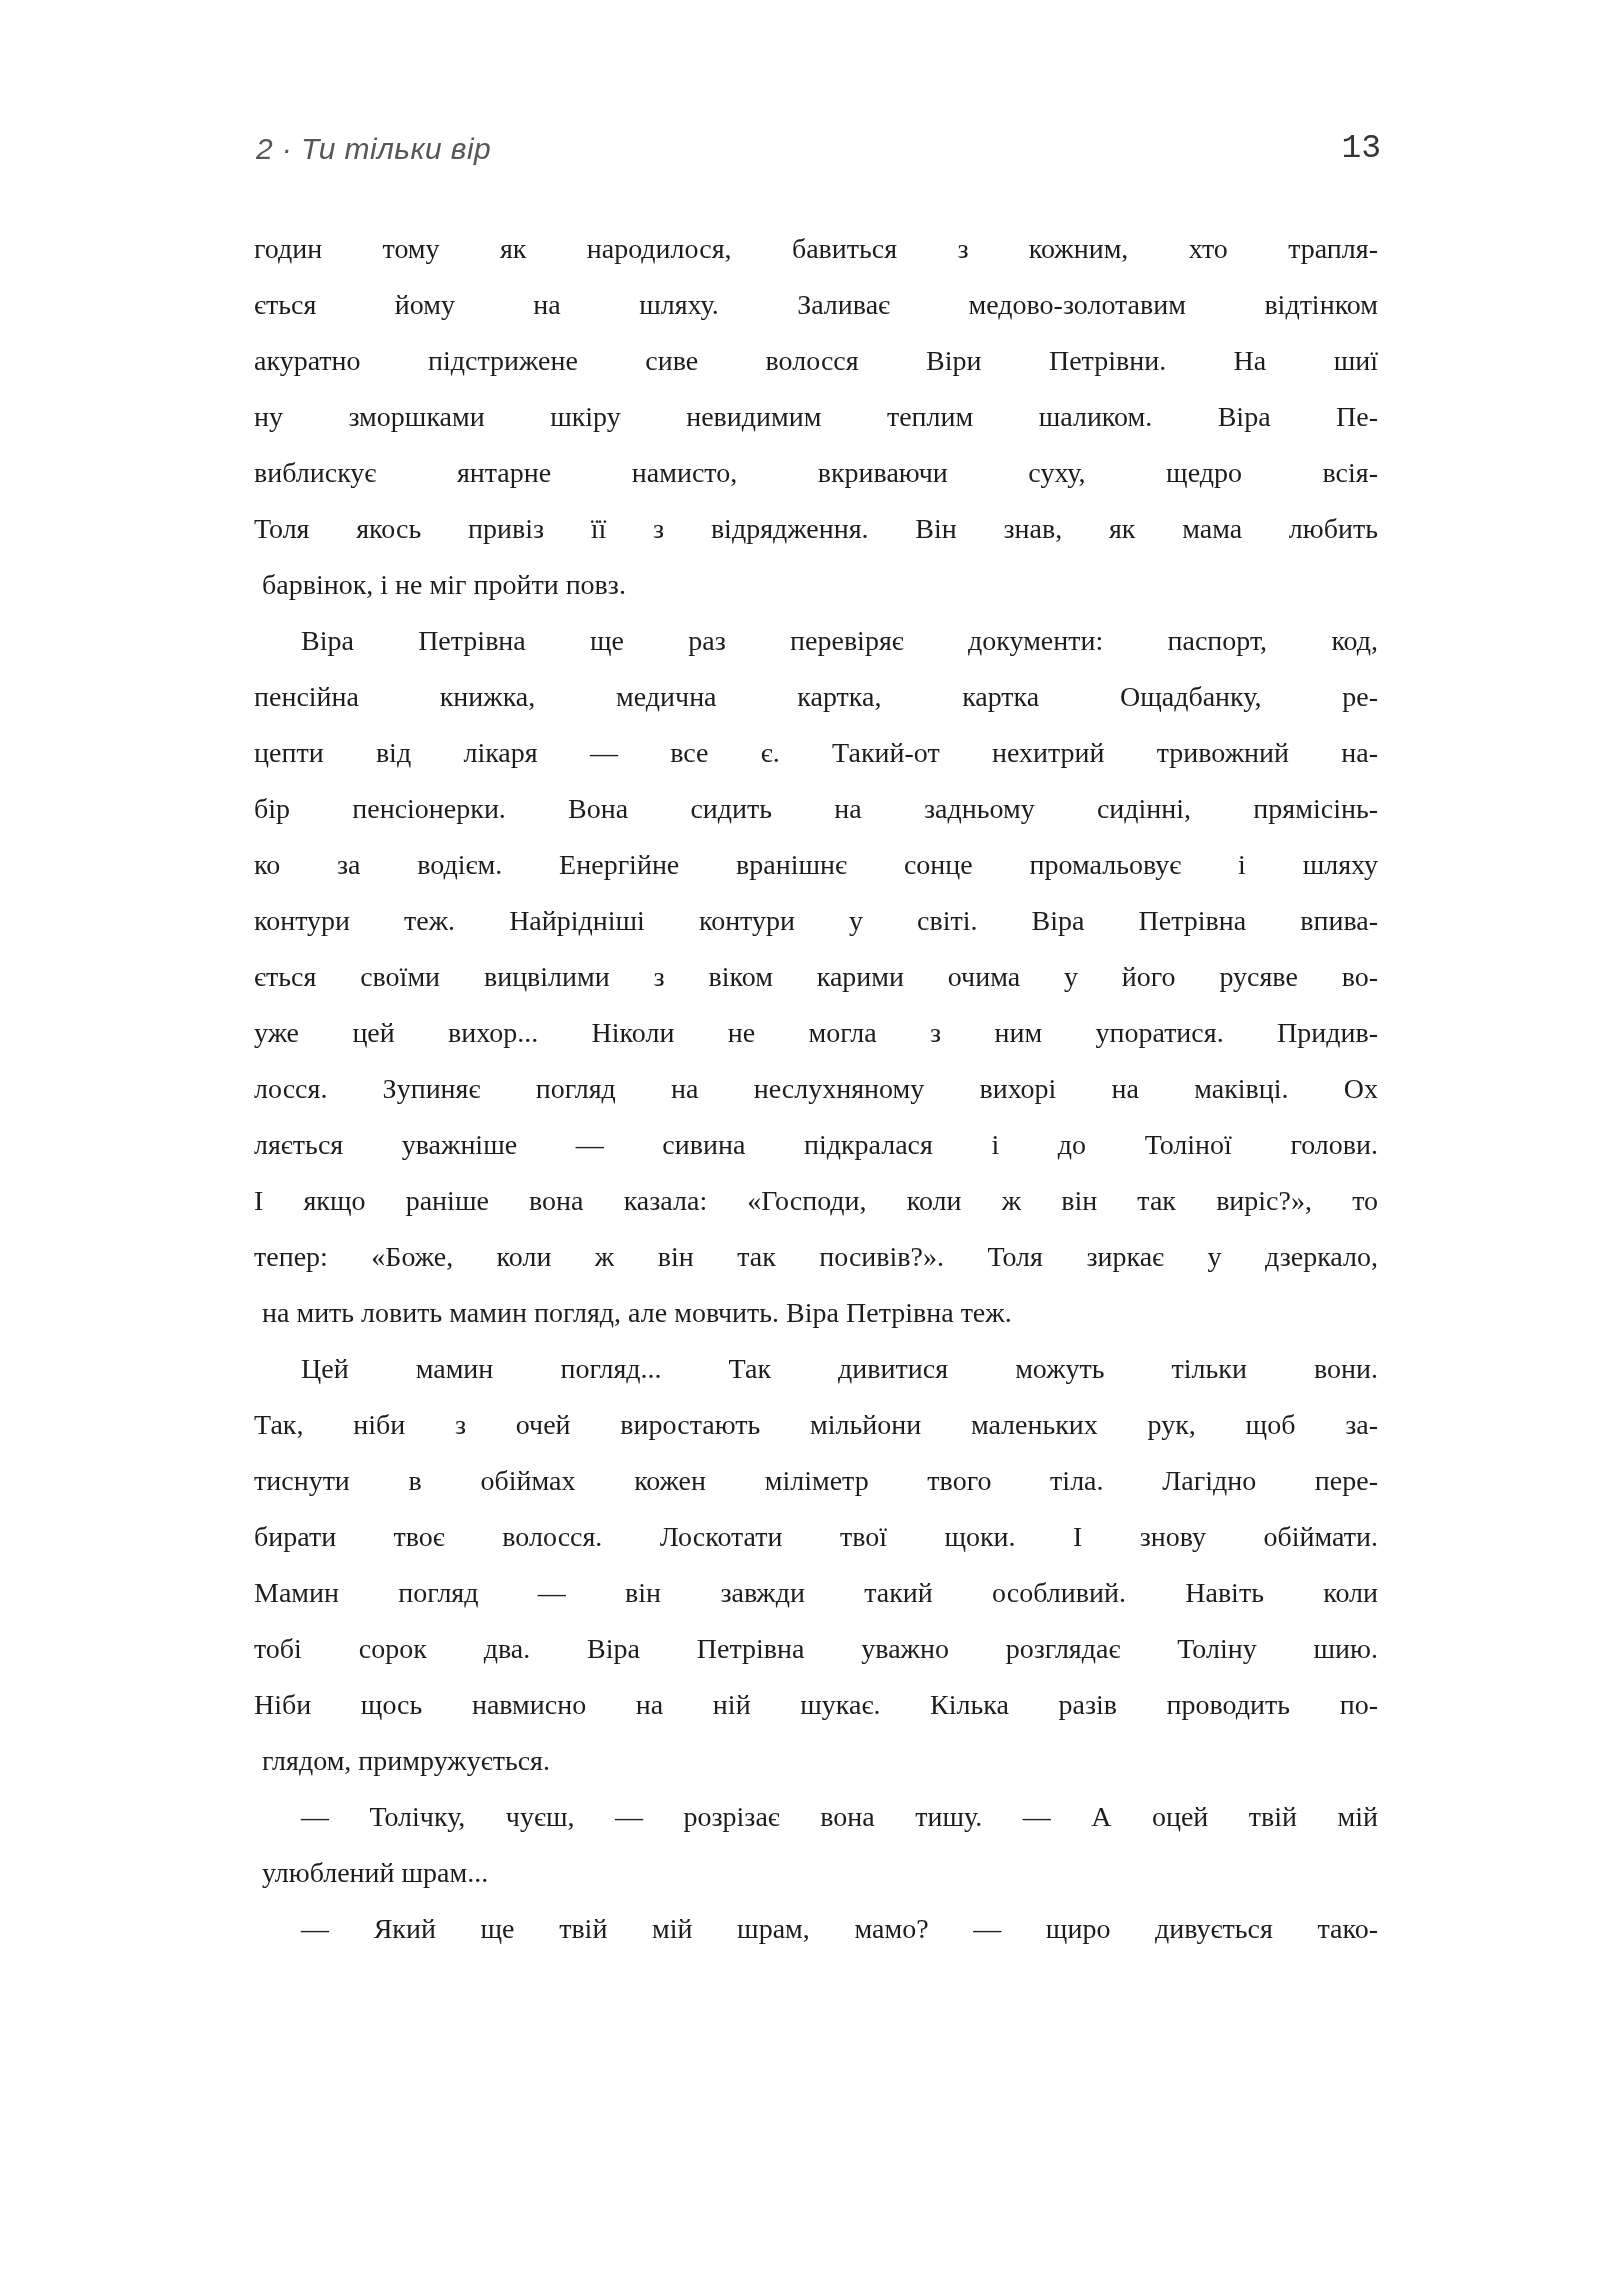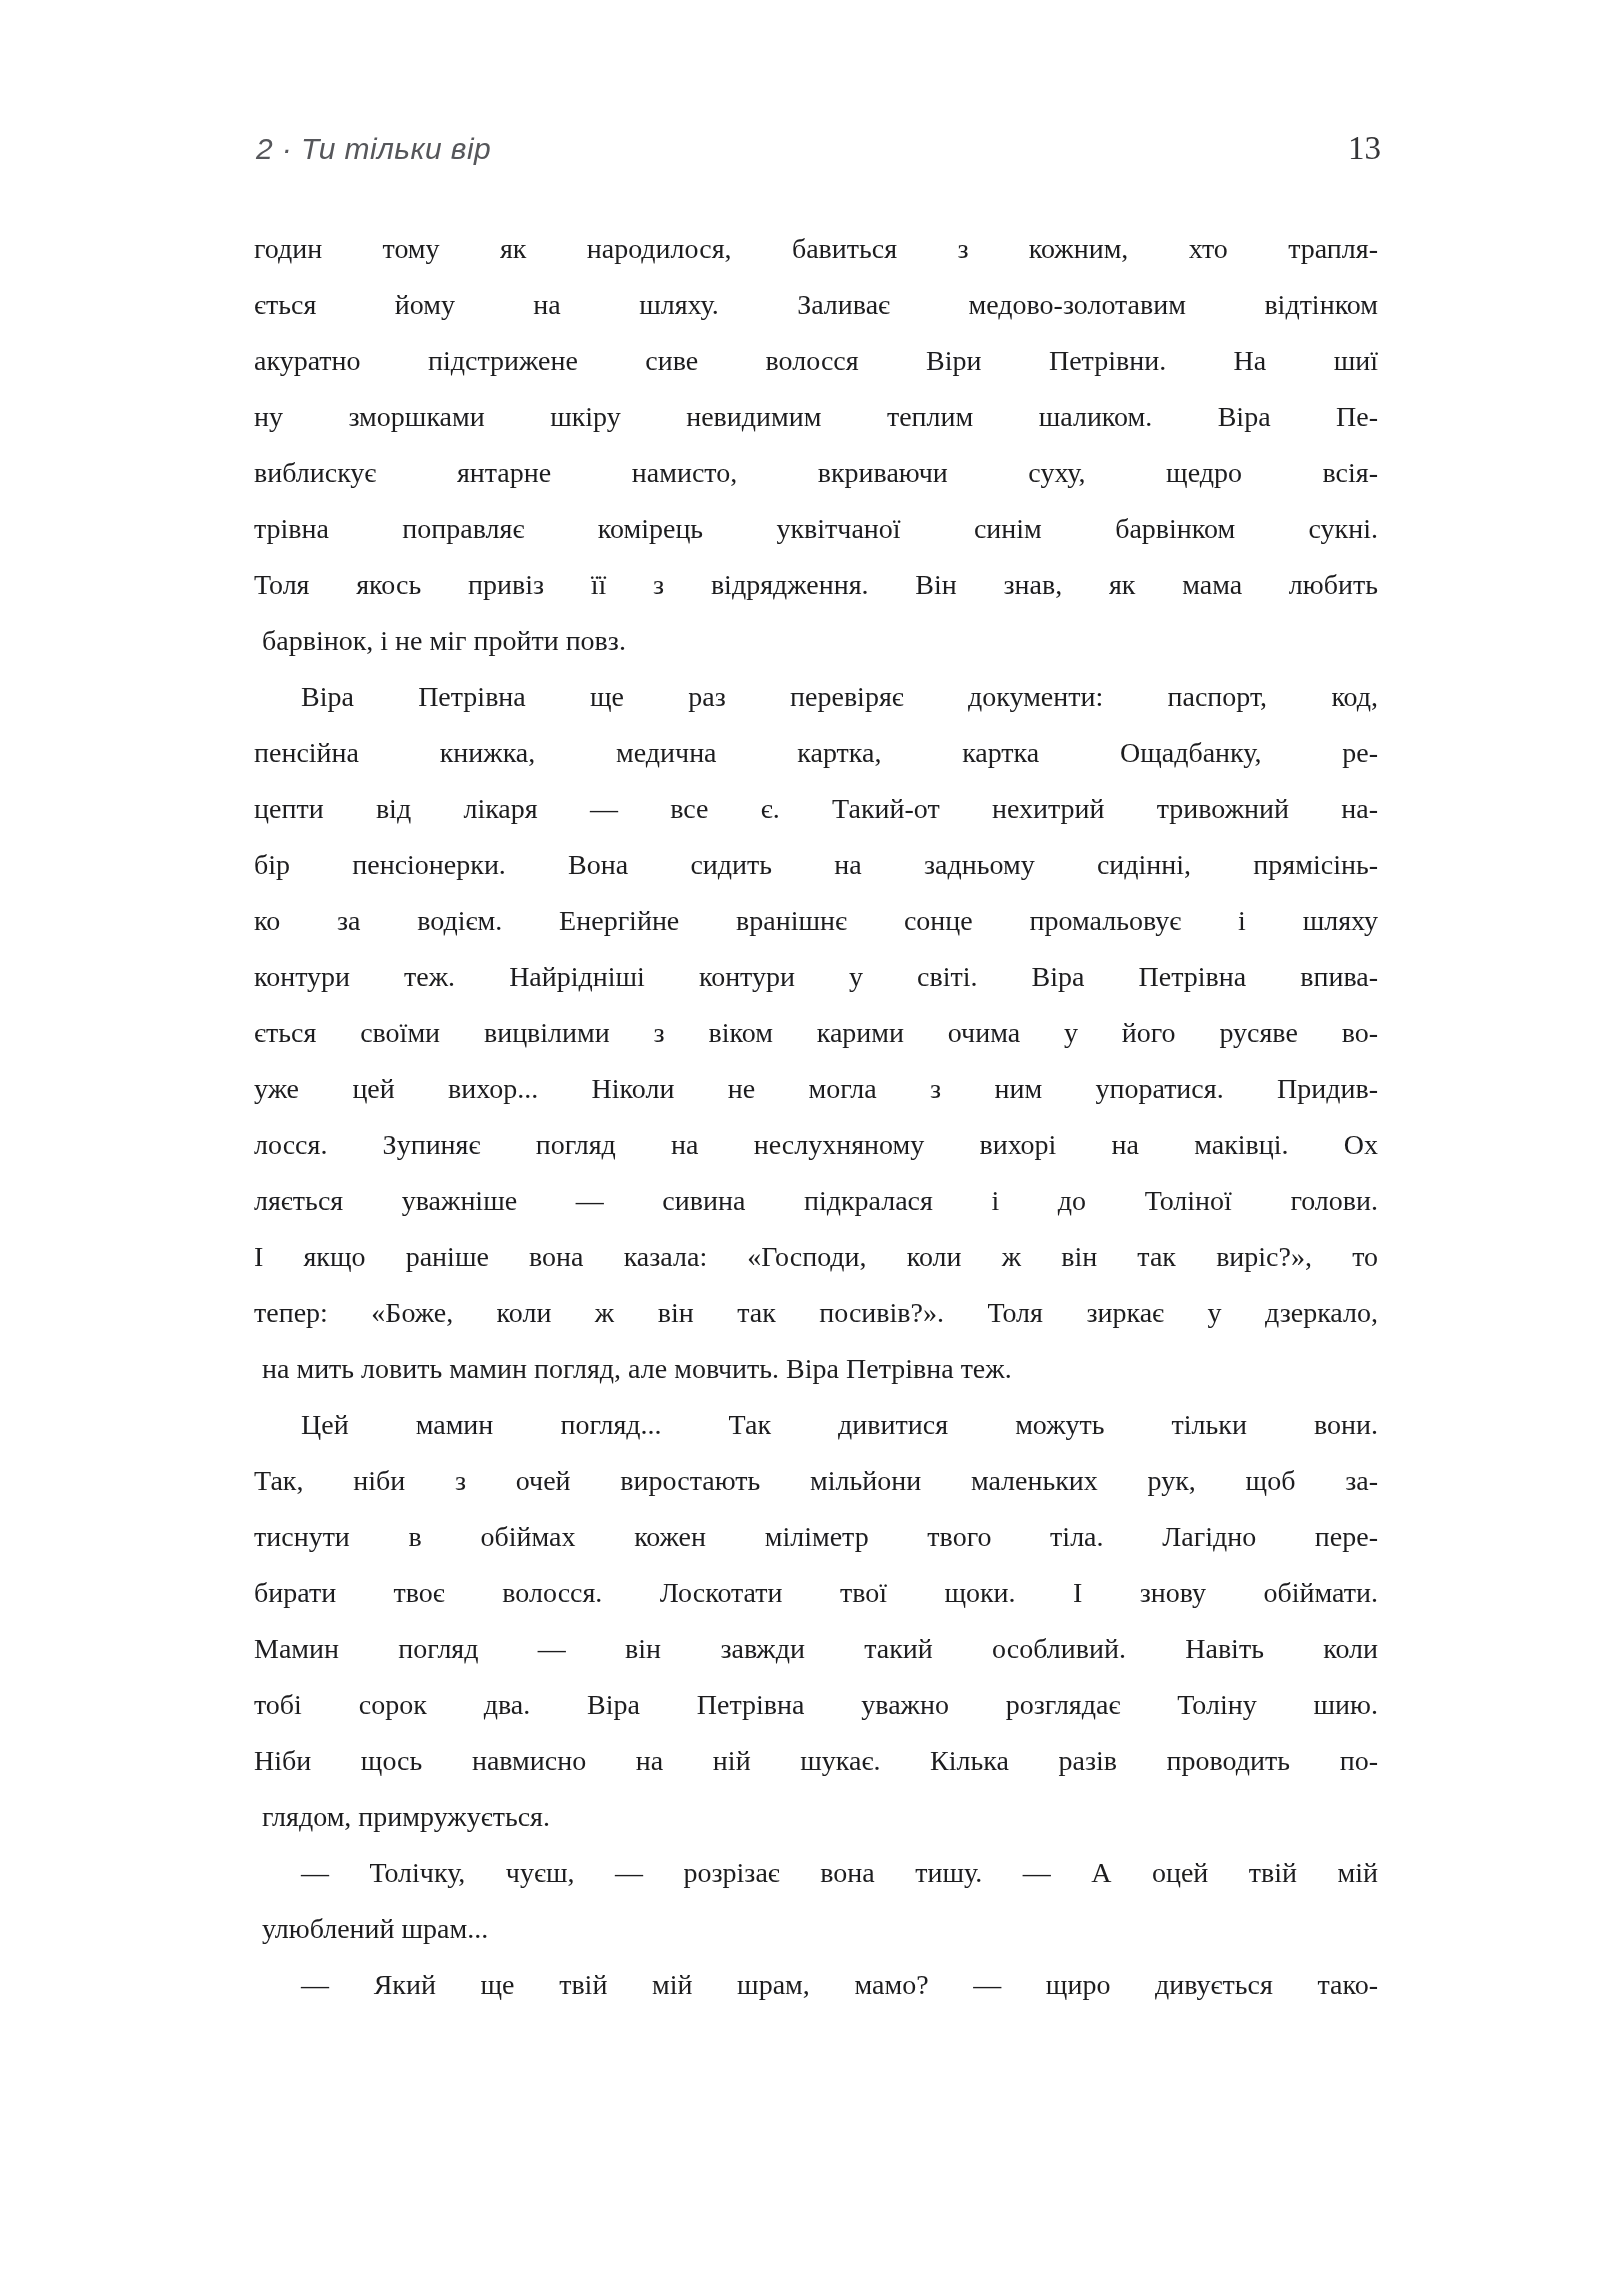--- a/index.html
+++ b/index.html
@@ -27,21 +27,21 @@
   }
   .running-title {
     font-family: "Liberation Sans", "DejaVu Sans", sans-serif;
     font-style: italic;
     font-size: 30px;
     line-height: 41px;
     color: #56575b;
     letter-spacing: 0.4px;
   }
   .page-number {
-    font-family: Liberation Serif, serif;
+    font-family: Liberation Mono, monospace;
     font-size: 33px;
     line-height: 41px;
     font-weight: 500;
     color: #353537;
   }
   .body-text {
     position: absolute;
     top: 221px;
     left: 254px;
     width: 1124px;
@@ -73,21 +73,20 @@
     <span class="page-number">13</span>
   </div>
 
   <div class="body-text">
 
   <div class="line">годин тому як народилося, бавиться з кожним, хто трапля-</div>
       <div class="line">ється йому на шляху. Заливає медово-золотавим відтінком</div>
       <div class="line">акуратно підстрижене сиве волосся Віри Петрівни. На шиї</div>
       <div class="line">ну зморшками шкіру невидимим теплим шаликом. Віра Пе-</div>
       <div class="line">виблискує янтарне намисто, вкриваючи суху, щедро всія-</div>
-      <div class="line">трівна поправляє комірець уквітчаної синім барвінком сукні.</div>
       <div class="line">Толя якось привіз її з відрядження. Він знав, як мама любить</div>
       <div class="line last">барвінок, і не міг пройти повз.</div>
       <div class="line indent">Віра Петрівна ще раз перевіряє документи: паспорт, код,</div>
       <div class="line">пенсійна книжка, медична картка, картка Ощадбанку, ре-</div>
       <div class="line">цепти від лікаря — все є. Такий-от нехитрий тривожний на-</div>
       <div class="line">бір пенсіонерки. Вона сидить на задньому сидінні, прямісінь-</div>
       <div class="line">ко за водієм. Енергійне вранішнє сонце промальовує і шляху</div>
       <div class="line">контури теж. Найрідніші контури у світі. Віра Петрівна впива-</div>
       <div class="line">ється своїми вицвілими з віком карими очима у його русяве во-</div>
       <div class="line">уже цей вихор... Ніколи не могла з ним упоратися. Придив-</div>

